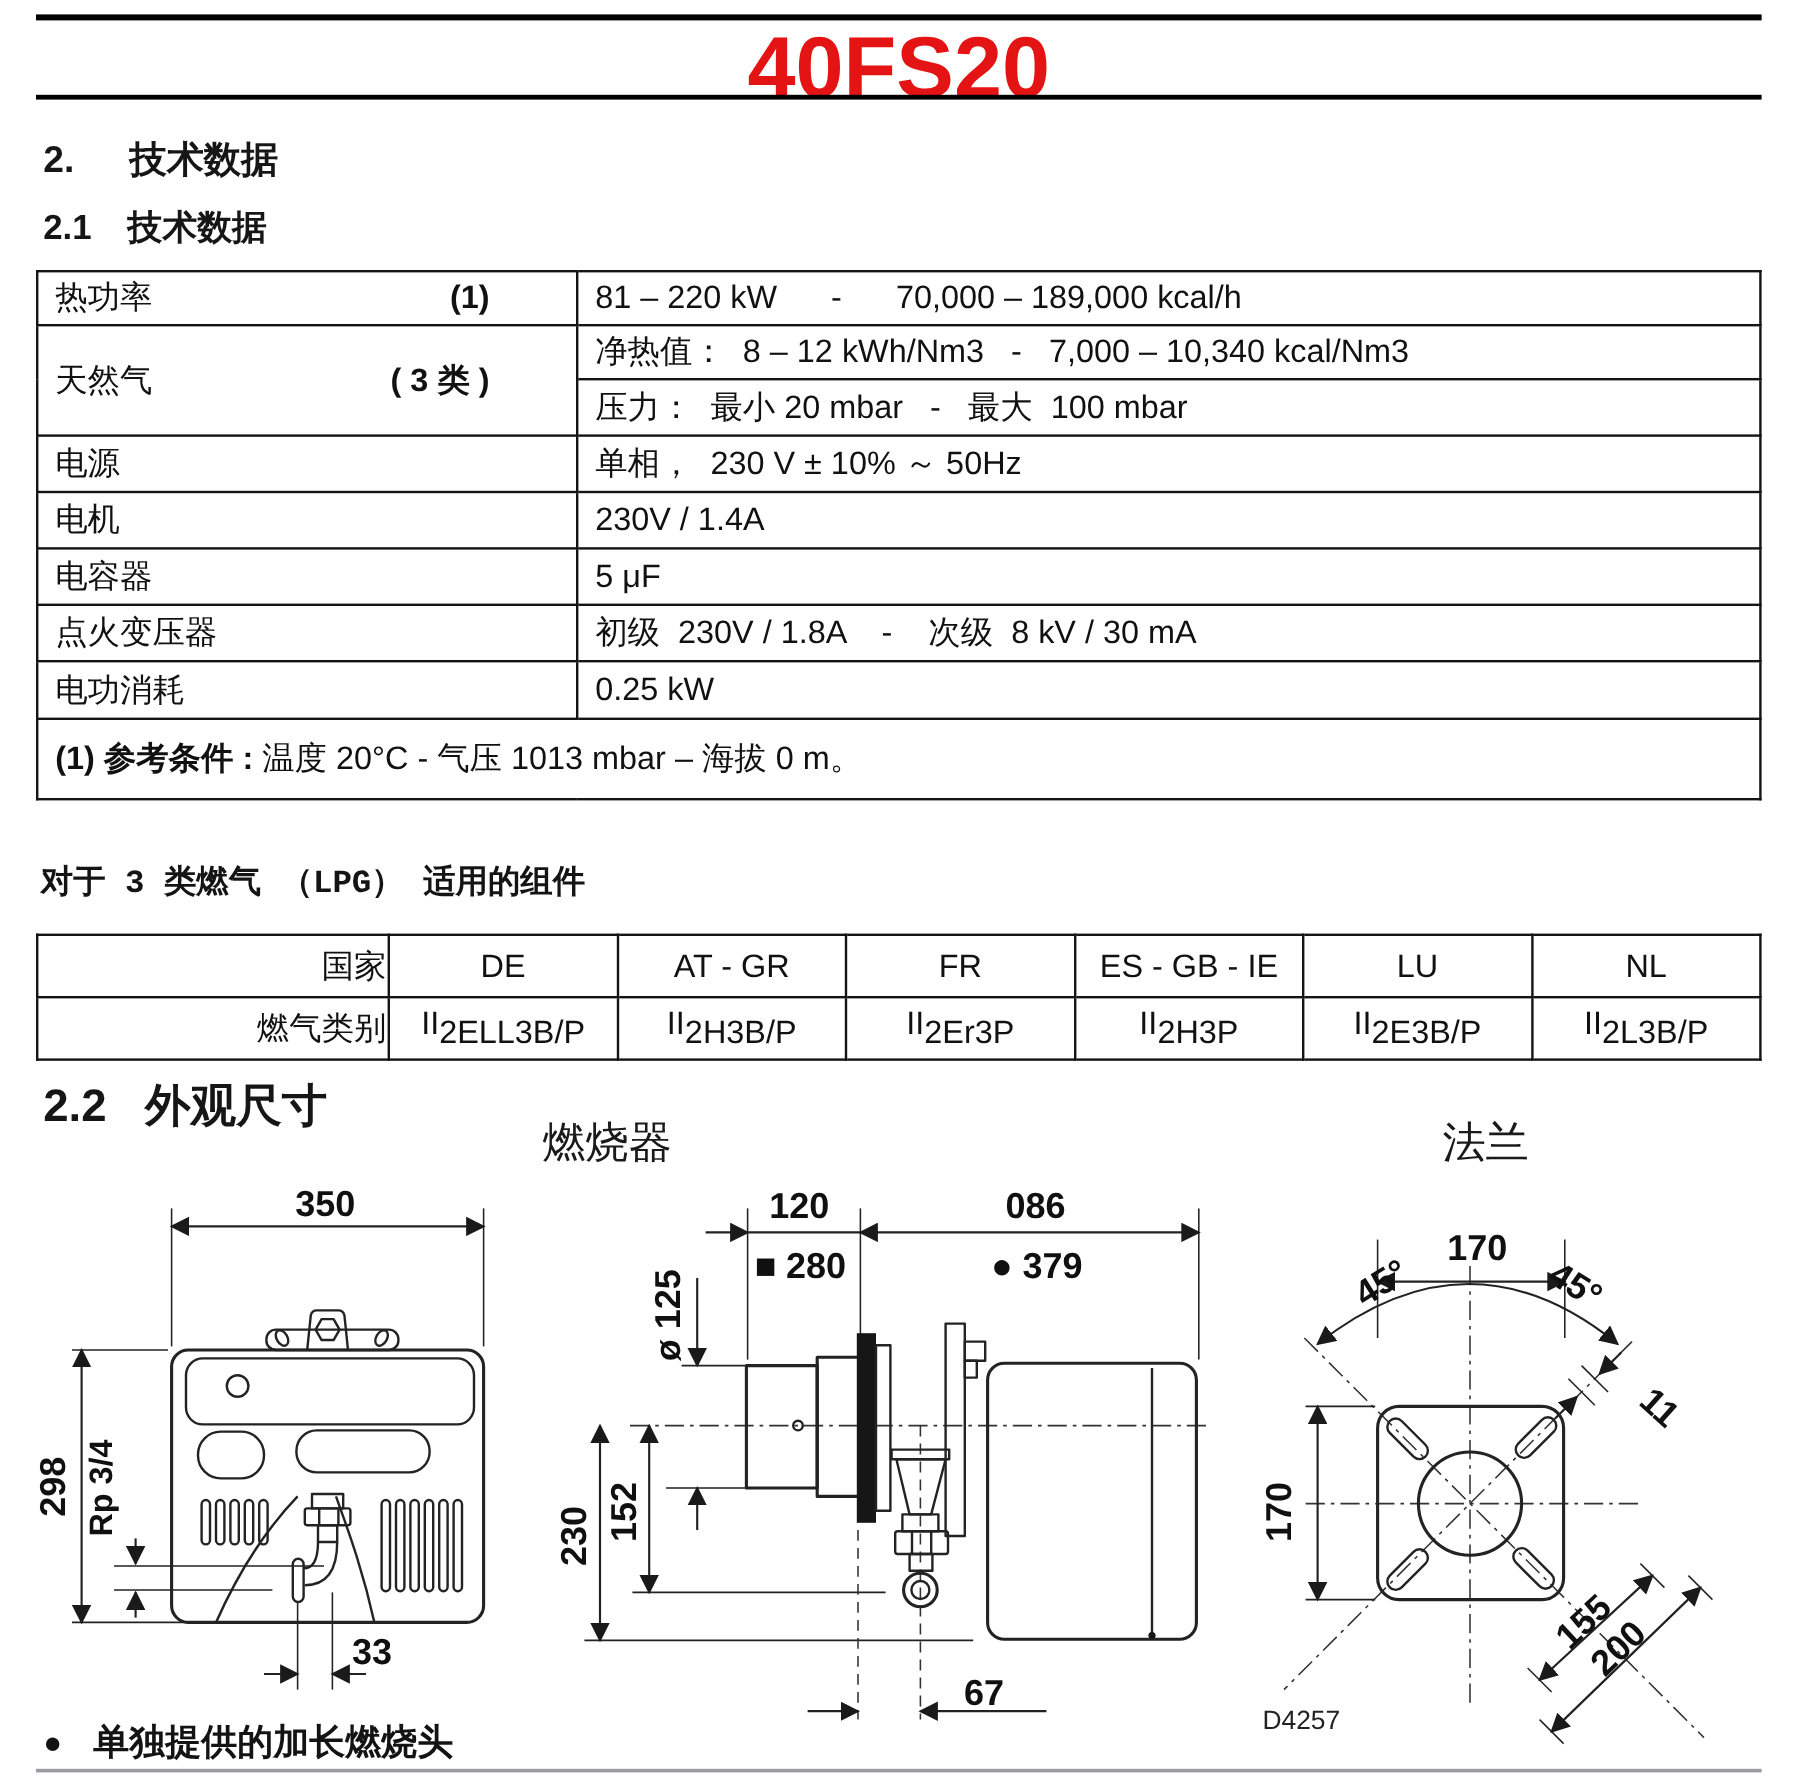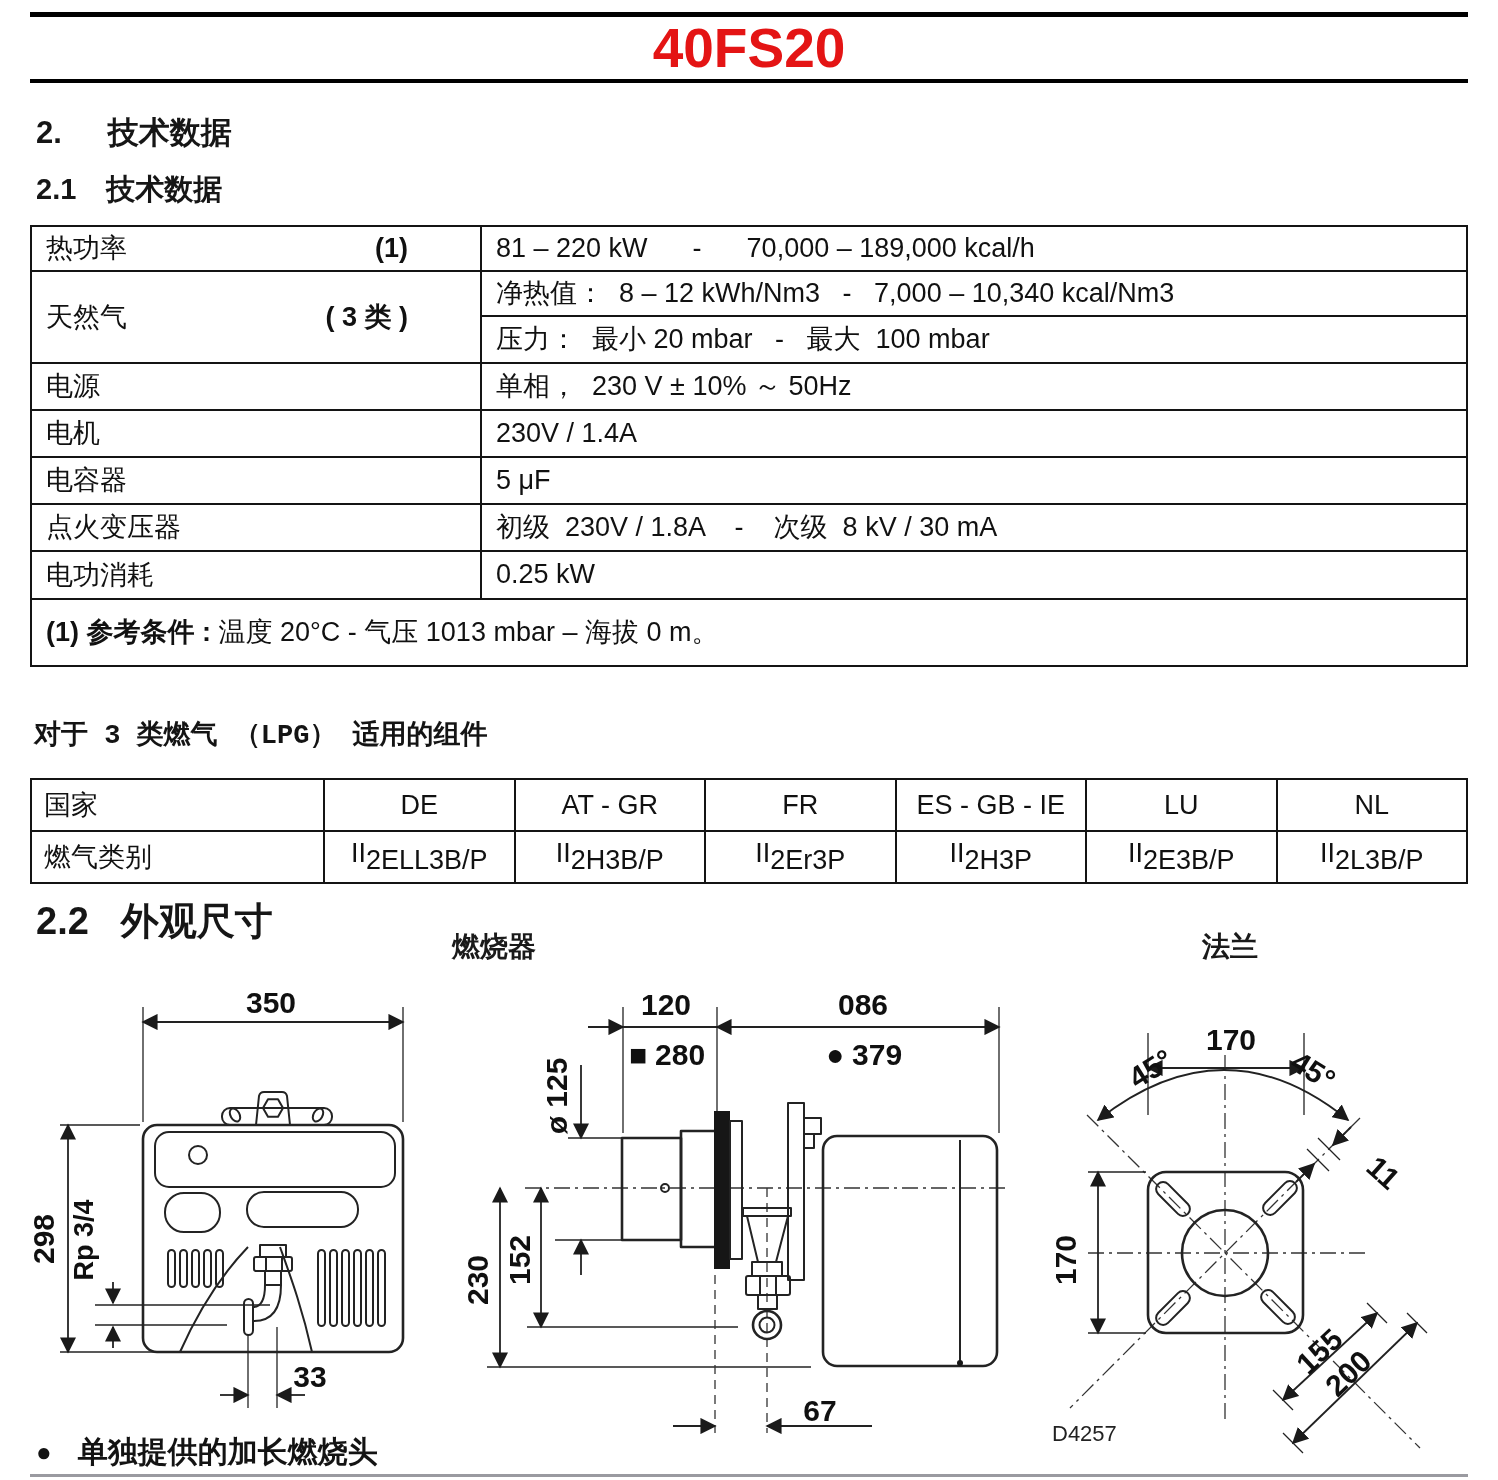--- a/index.html
+++ b/index.html
@@ -3,41 +3,41 @@
 <meta charset="utf-8">
 <style>
   html,body{margin:0;padding:0;background:#ffffff;}
   .page{position:relative;width:1498px;height:1480px;background:#fff;overflow:hidden;
         font-family:"Liberation Sans",sans-serif;color:#111;}
   .rule{position:absolute;left:30px;right:30px;background:#000;}
   .rule-top{top:12px;height:5px;}
   .rule-2{top:79px;height:4px;}
   .rule-bottom{top:1474px;height:3px;background:#9a9aa0;}
   .doc-title{position:absolute;left:0;top:16px;width:100%;text-align:center;
-             font-size:55px;font-weight:700;color:#e41414;letter-spacing:0px;}
+             font-size:72px;font-weight:700;color:#e41414;letter-spacing:0px;}
   .hrow{position:absolute;display:flex;align-items:baseline;font-weight:700;color:#161616;}
   .h2{left:36px;top:112px;font-size:31px;gap:46px;}
   .h21{left:36px;top:170px;font-size:29px;gap:30px;}
   .h22{left:36px;top:896px;font-size:38px;gap:32px;}
   table.spec{position:absolute;left:30px;top:225px;width:1438px;border-collapse:collapse;table-layout:fixed;}
   table.spec td{border:2.5px solid #141414;font-size:27px;padding:0 0 1px 14px;vertical-align:middle;}
   table.spec col.c1{width:450px;}
   .labwrap{display:flex;justify-content:space-between;align-items:center;padding-right:72px;}
   .note{font-weight:700;}
   td.val{white-space:pre-wrap;}
   tr.h45{height:45px;} tr.h47{height:47px;} tr.h48{height:48px;} tr.hfoot{height:67px;}
   td.foot{font-size:26px;padding-left:14px;}
   td.foot b{font-size:27px;}
   table.country{position:absolute;left:30px;top:778px;width:1438px;border-collapse:collapse;table-layout:fixed;}
   table.country td{border:2.5px solid #141414;font-size:27px;text-align:center;vertical-align:middle;}
-  table.country td.clab{text-align:left;padding-left:12px;width:278px;}
+  table.country td.clab{text-align:right;padding-left:12px;width:278px;}
   tr.cr1{height:52px;} tr.cr2{height:52px;}
   .pfx{vertical-align:7px;}
   .lpg-heading{position:absolute;left:34px;top:716px;font-size:27px;font-weight:600;color:#141414;font-family:Liberation Mono, monospace;}
-  .draw-label{position:absolute;font-size:28px;color:#1a1a1a;font-weight:bold;}
+  .draw-label{position:absolute;font-size:36px;color:#1a1a1a;}
   .lbl-burner{left:452px;top:928px;}
   .lbl-flange{left:1202px;top:928px;}
   .note-bottom{position:absolute;left:36px;top:1432px;display:flex;align-items:center;gap:26px;
                font-size:30px;font-weight:700;color:#131313;}
   .note-bottom .bullet{font-size:26px;}
   svg.draw{position:absolute;overflow:visible;}
   .svg-front{left:30px;top:975px;}
   .svg-side{left:470px;top:975px;}
   .svg-flange{left:1030px;top:975px;}
   .out{stroke:#232323;stroke-width:2.6;fill:none;stroke-linejoin:round;}

